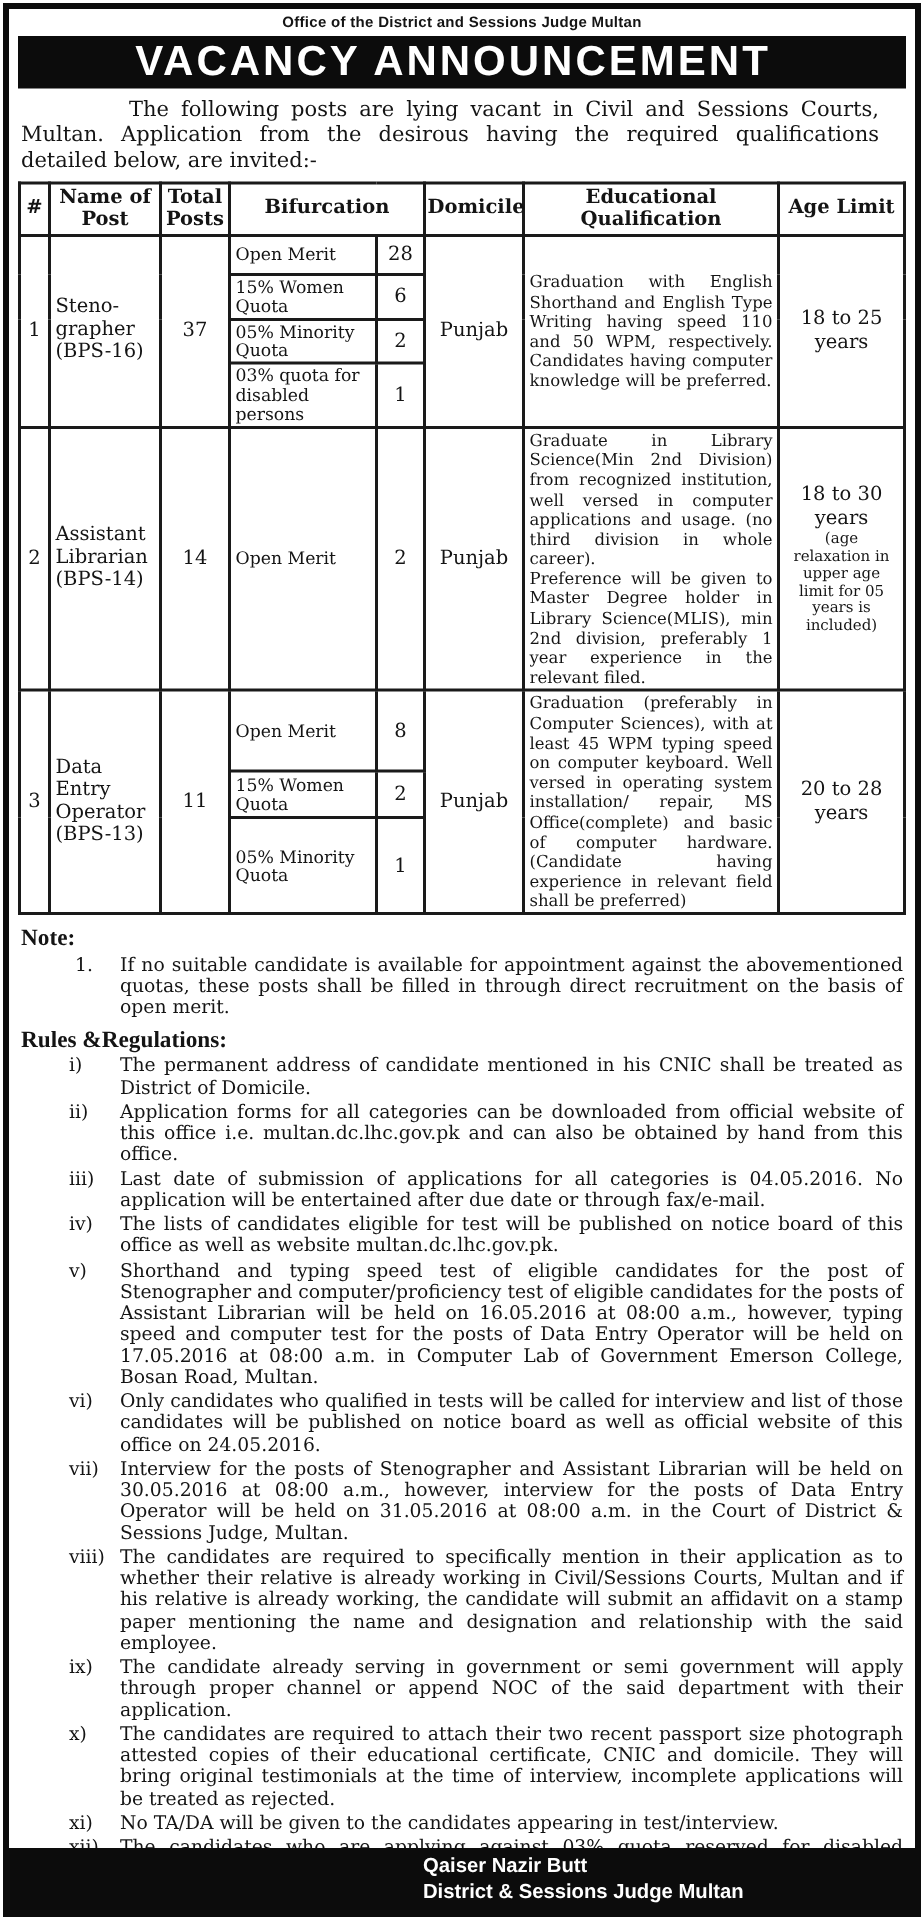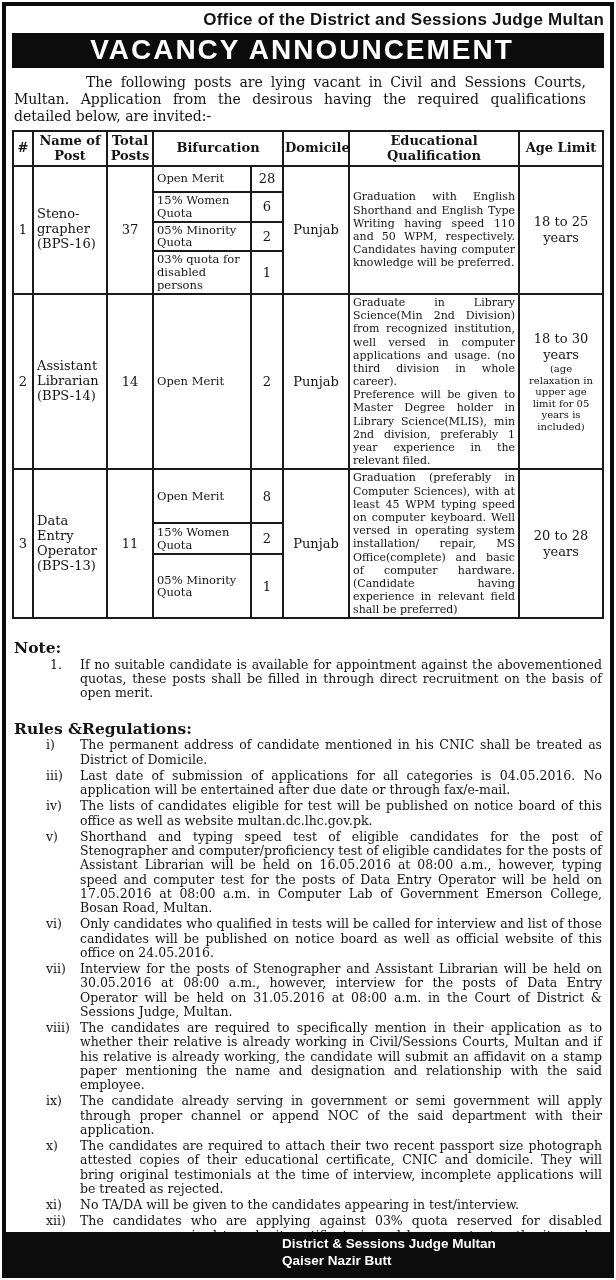--- a/index.html
+++ b/index.html
@@ -6,22 +6,22 @@
   body{
     width:616px;height:1280px;position:relative;background:#ffffff;
     font-family:"DejaVu Serif", serif;color:#141414;
   }
   .page{
     position:absolute;left:2px;top:2px;right:2px;bottom:2px;
     border:4px solid #0c0c0c;padding:2px 6px;overflow:hidden;background:#ffffff;
     box-sizing:border-box;
   }
   .office-title{
-    text-align:right;font-family:"Liberation Sans",sans-serif;font-weight:bold;
-    font-size:17px;margin-top:2px;letter-spacing:.2px;
+    text-align:center;font-family:"Liberation Sans",sans-serif;font-weight:bold;
+    font-size:10px;margin-top:2px;letter-spacing:.2px;
   }
   .banner{
     background:#0c0c0c;color:#ffffff;text-align:center;
     font-family:"Liberation Sans",sans-serif;font-weight:bold;
     font-size:28px;letter-spacing:2px;margin-top:3px;padding:1px 12px 2px 0;
   }
   .intro{
     margin:6px 18px 5px 2px;text-align:justify;font-size:14px;line-height:1.22;
     text-indent:72px;
   }
@@ -35,21 +35,21 @@
   td.ser,td.tot,td.bc,td.dom,td.age{text-align:center;font-size:13px;}
   td.post{font-size:13px;line-height:1.15;padding-left:6px;}
   td.bl{font-size:11.5px;line-height:1.12;padding:2px 4px;text-align:left;}
   td.qual{
     font-size:11px;line-height:1.2;text-align:justify;vertical-align:top;
     padding:2px 5px;white-space:pre-line;
   }
   td.age{font-size:13px;line-height:1.2;}
   .age-note{font-size:10px;line-height:1.15;display:block;margin-top:1px;}
   .sec-heading{
-    font-weight:bold;font-size:15.5px;margin:20px 0 1px 2px;line-height:1.1;
+    font-weight:bold;font-size:15.5px;margin:7px 0 1px 2px;line-height:1.1;font-family:Liberation Serif, serif;
   }
   .li{
     position:relative;padding-left:68px;margin:0 2px 2px 0;
     text-align:justify;font-size:12.5px;line-height:1.14;
   }
   .li .lab{position:absolute;left:34px;top:0;text-align:left;}
   .li.note-li .lab{left:38px;}
   .footer{
     position:absolute;left:0;right:0;bottom:0;background:#0c0c0c;color:#ffffff;
     font-family:"Liberation Sans",sans-serif;font-weight:bold;font-size:13.5px;
@@ -157,20 +157,24 @@
     <span>If no suitable candidate is available for appointment against the abovementioned quotas, these posts shall be filled in through direct recruitment on the basis of open merit.</span>
   </div>
 
   <div class="sec-heading">Rules &amp;Regulations:</div>
 
   <div class="li">
     <span class="lab">i)</span>
     <span>The permanent address of candidate mentioned in his CNIC shall be treated as District of Domicile.</span>
   </div>
   <div class="li">
+    <span class="lab">ii)</span>
+    <span>Application forms for all categories can be downloaded from official website of this office i.e. multan.dc.lhc.gov.pk and can also be obtained by hand from this office.</span>
+  </div>
+  <div class="li">
     <span class="lab">iii)</span>
     <span>Last date of submission of applications for all categories is 04.05.2016. No application will be entertained after due date or through fax/e-mail.</span>
   </div>
   <div class="li">
     <span class="lab">iv)</span>
     <span>The lists of candidates eligible for test will be published on notice board of this office as well as website multan.dc.lhc.gov.pk.</span>
   </div>
   <div class="li">
     <span class="lab">v)</span>
     <span>Shorthand and typing speed test of eligible candidates for the post of Stenographer and computer/proficiency test of eligible candidates for the posts of Assistant Librarian will be held on 16.05.2016 at 08:00 a.m., however, typing speed and computer test for the posts of Data Entry Operator will be held on 17.05.2016 at 08:00 a.m. in Computer Lab of Government Emerson College, Bosan Road, Multan.</span>
@@ -199,18 +203,18 @@
     <span class="lab">xi)</span>
     <span>No TA/DA will be given to the candidates appearing in test/interview.</span>
   </div>
   <div class="li">
     <span class="lab">xii)</span>
     <span>The candidates who are applying against 03% quota reserved for disabled persons are required to submit certificate issued by competent authority under Disabled Person(Employment and Rehabilitation) Ordinance 1981. Relaxation in the upper age limit as per rule will be for ten years over and above the prescribed age limit.</span>
   </div>
 
   <div class="footer">
     <div class="sig">
+      <div>Qaiser Nazir Butt</div>
       <div>District &amp; Sessions Judge Multan</div>
-      <div>Qaiser Nazir Butt</div>
     </div>
   </div>
 
 </div>
 
 </body></html>

